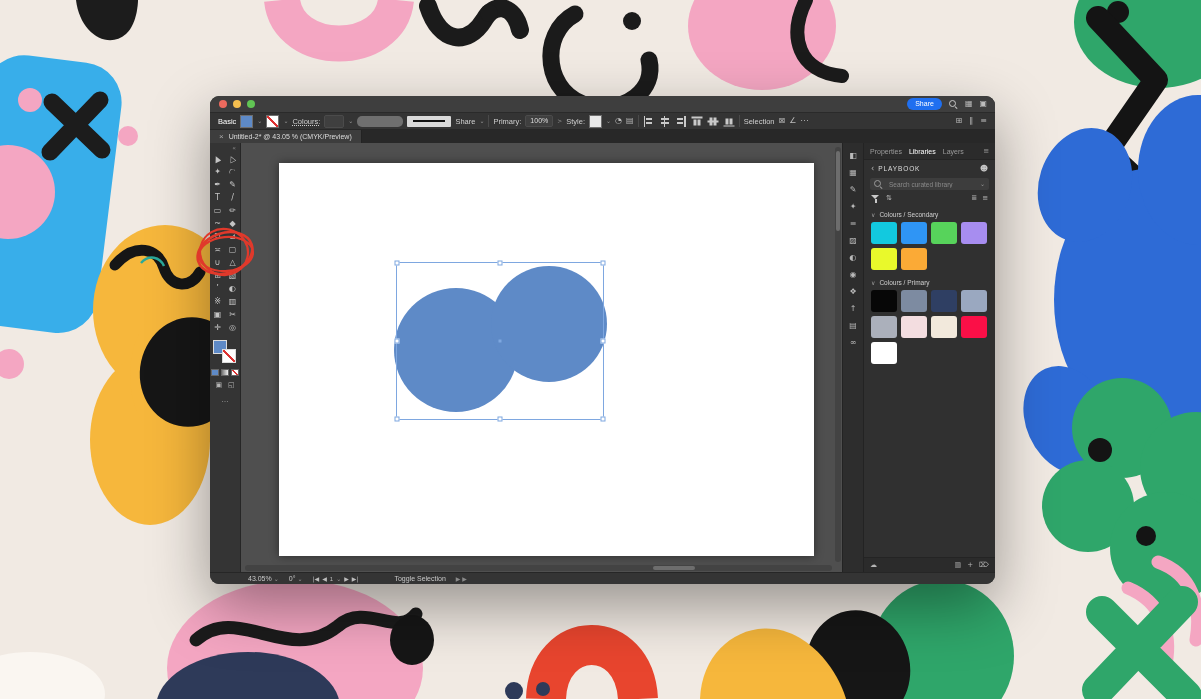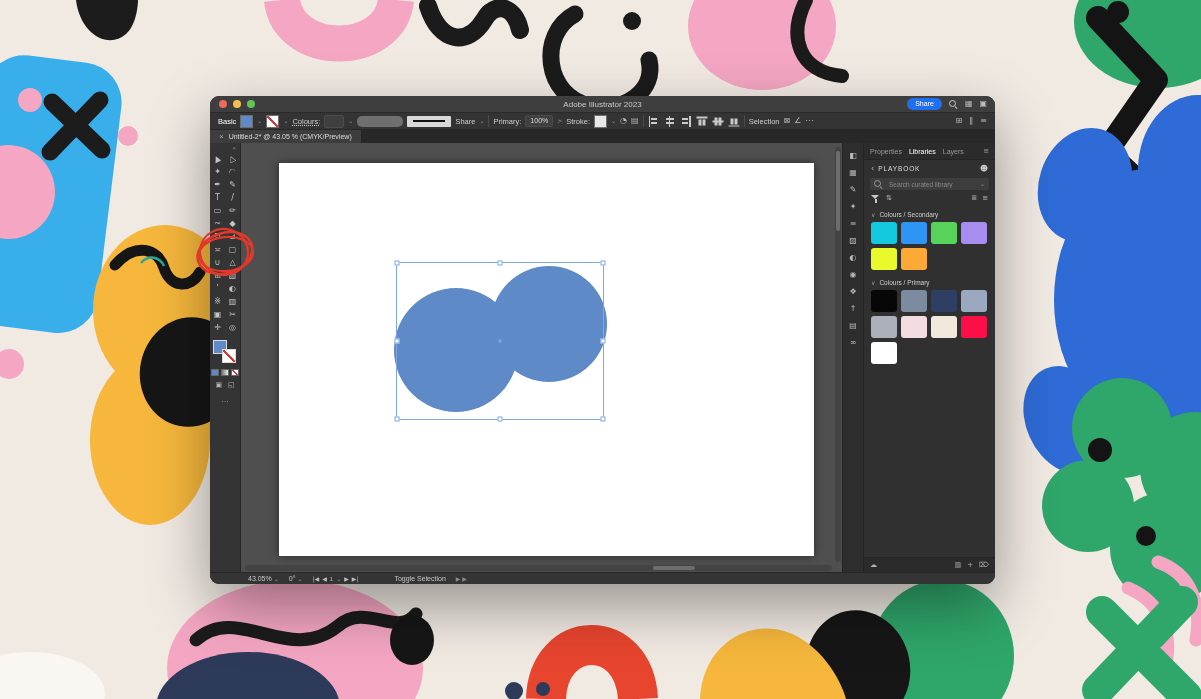--- a/index.html
+++ b/index.html
@@ -182,21 +182,20 @@
   </svg>
 
   <div class="ai-window">
 
     <div class="titlebar">
       <div class="lights">
         <span class="light red"></span>
         <span class="light yel"></span>
         <span class="light grn"></span>
       </div>
-      <div class="wtitle">Adobe Illustrator 2023</div>
       <div class="tb-right">
         <span class="share">Share</span>
         <span class="mag"></span>
         <span class="g tbi">▦</span>
         <span class="g tbi">▣</span>
       </div>
     </div>
 
     <div class="controlbar">
       <span class="cb-label strong">Basic</span>
@@ -210,21 +209,21 @@
       <span class="profilefield"></span>
       <span class="brushprev">
           <i></i>
         </span>
       <span class="cb-label">Share</span>
       <span class="g chev">⌄</span>
       <span class="sep"></span>
       <span class="cb-label">Primary:</span>
       <span class="valbox">100%</span>
       <span class="g chev">&gt;</span>
-      <span class="cb-label">Stroke:</span>
+      <span class="cb-label">Style:</span>
       <span class="swatch stylesw"></span>
       <span class="g chev">⌄</span>
       <span class="g cbi">◔</span>
       <span class="g cbi">▤</span>
       <span class="sep"></span>
       <span class="alico al-l"></span>
       <span class="alico al-c"></span>
       <span class="alico al-r"></span>
       <span class="alico al-l rot90"></span>
       <span class="alico al-c rot90"></span>

